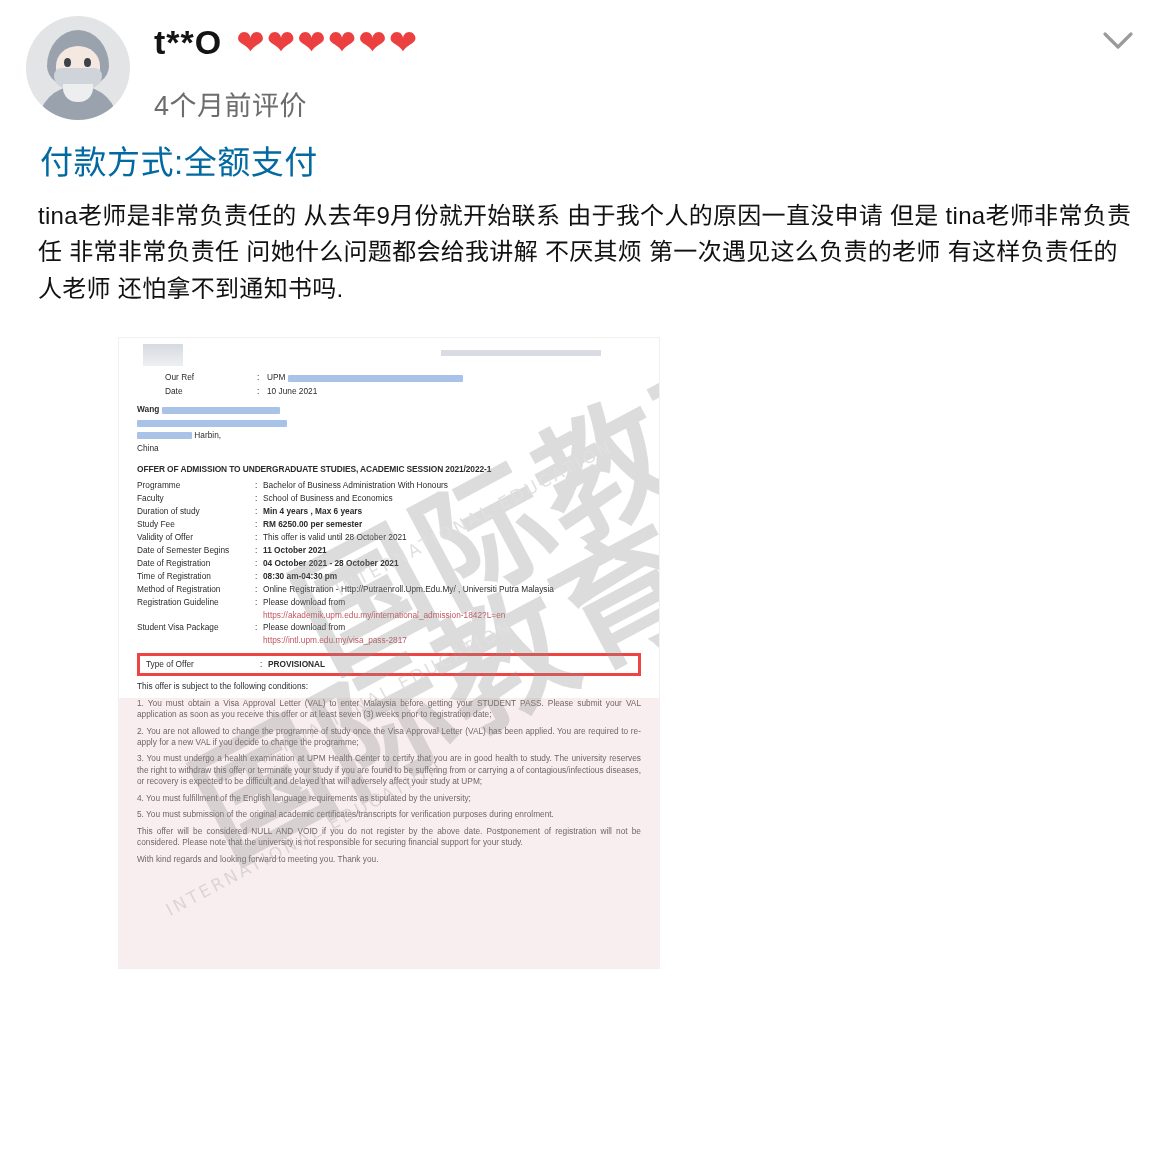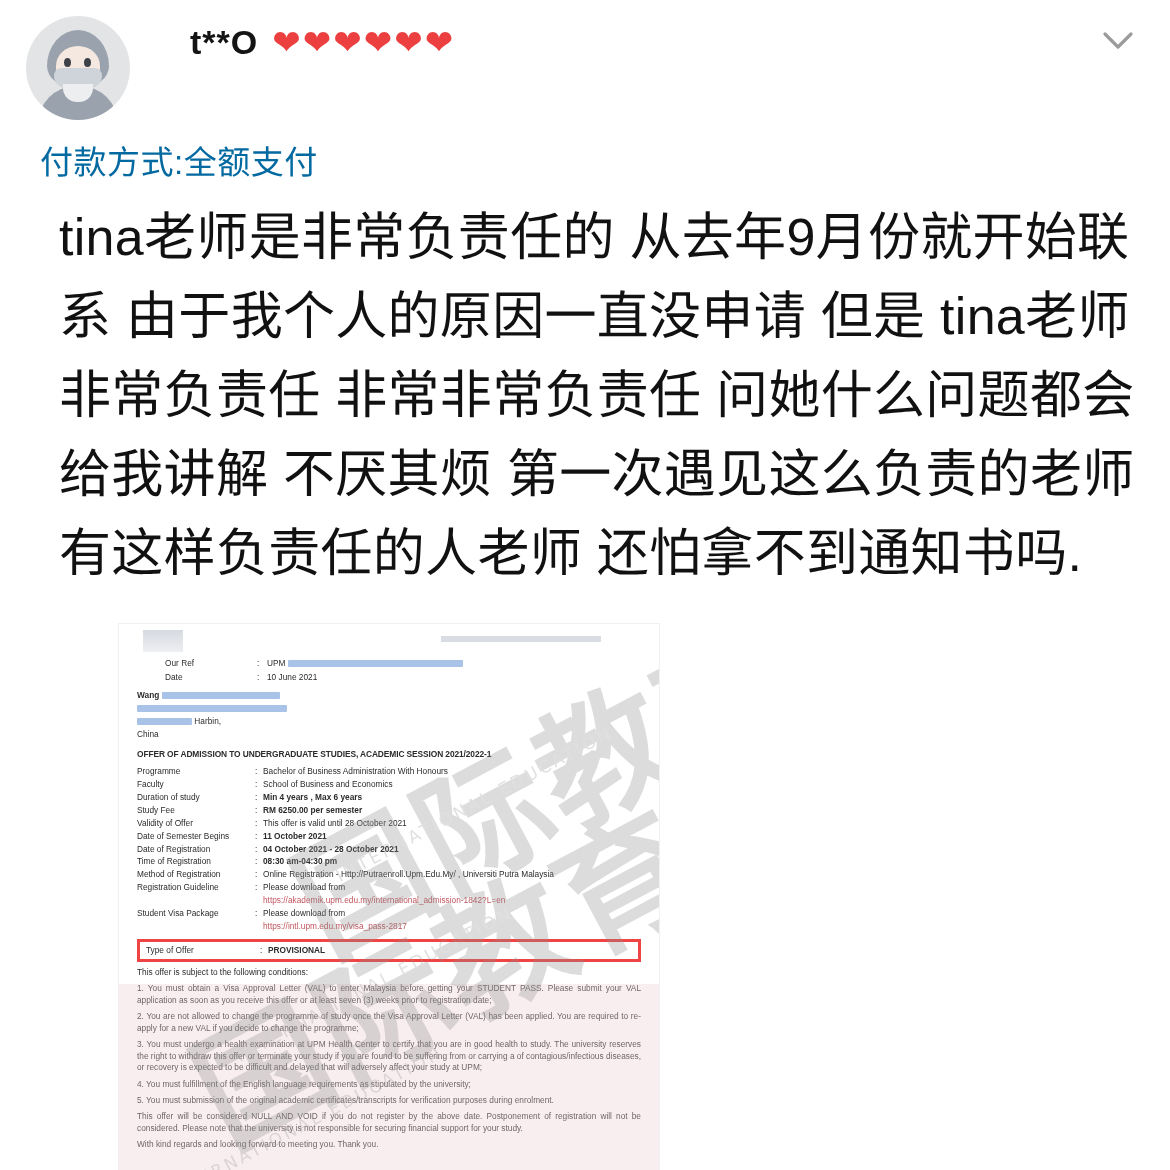--- a/index.html
+++ b/index.html
@@ -17,21 +17,20 @@
   }
 
   
   .review-header {
     display: flex;
     align-items: flex-start;
     padding: 10px 26px 0 26px;
     position: relative;
     height: 124px;
     box-sizing: border-box;
-    gap: 36px;
   }
   .avatar {
     width: 104px;
     height: 104px;
     border-radius: 50%;
     background: #e3e4e6;
     flex: 0 0 auto;
     position: relative;
     overflow: hidden;
     margin-top: 6px;
@@ -143,26 +142,25 @@
   .payment-line {
     padding: 12px 40px 0 40px;
     font-size: 33px;
     color: #0369a1;
     letter-spacing: 0.5px;
   }
 
   
   .review-body {
     padding: 14px 34px 0 38px;
-    font-size: 52px;
+    font-size: 24px;
     line-height: 1.52;
     color: #111111;
     letter-spacing: 0.3px;
     word-break: break-word;
-    margin-left: 21px;
   }
 
   
   .doc-wrap {
     margin: 30px 0 0 118px;
     width: 540px;
     height: 630px;
     background: #ffffff;
     position: relative;
     overflow: hidden;
@@ -315,20 +313,21 @@
       <div class="author-name">t**O</div>
       <div class="hearts">
         <span>❤</span>
         <span>❤</span>
         <span>❤</span>
         <span>❤</span>
         <span>❤</span>
         <span>❤</span>
       </div>
     </div>
+    <div class="review-time">4个月前评价</div>
   </div>
 
   <div class="chevron">
     <svg width="44" height="44" viewBox="0 0 44 44" aria-hidden="true">
       <path d="M9 16 L22 29 L35 16" fill="none" stroke="#9b9b9b" stroke-width="3.2" stroke-linecap="round" stroke-linejoin="round"></path>
     </svg>
   </div>
 </div>
 
 <div class="payment-line">付款方式:全额支付</div>

